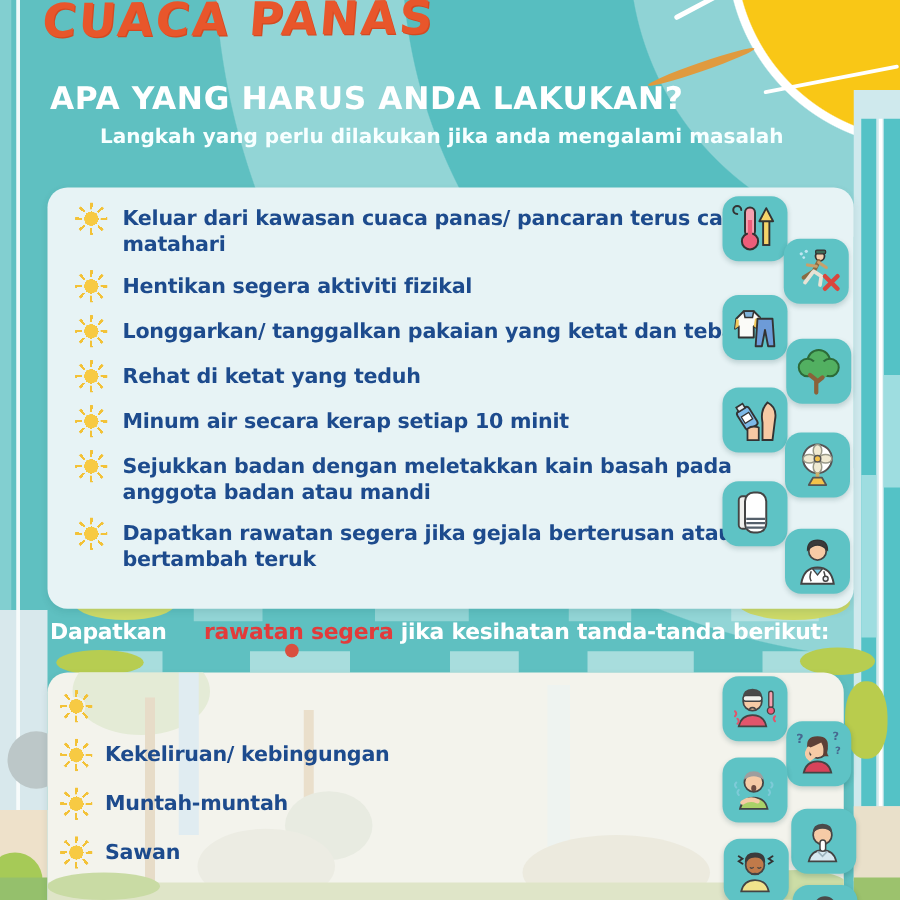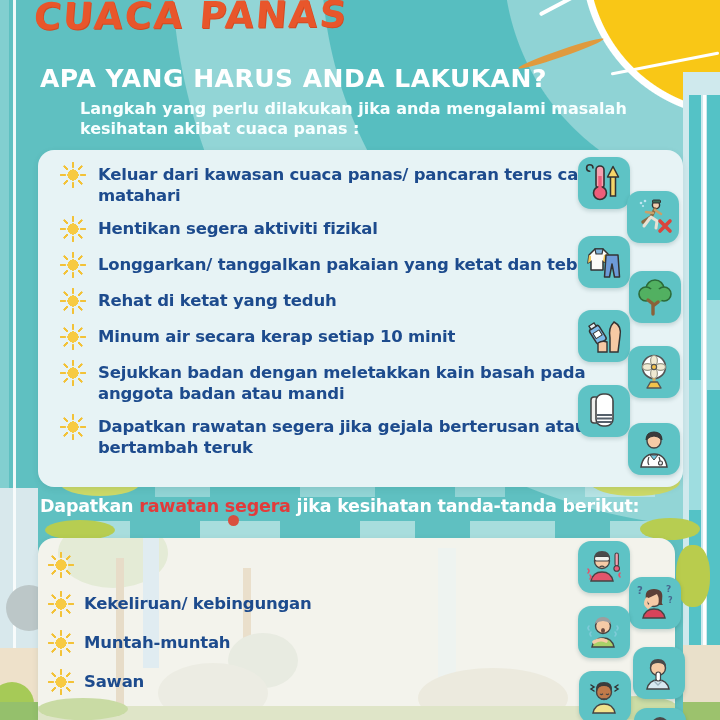--- a/index.html
+++ b/index.html
@@ -60,21 +60,21 @@
   .card2 .sun{margin-right:10px;
     background:
       radial-gradient(circle,#f7ca43 0 30%,rgba(0,0,0,0) 31%),
       radial-gradient(circle,rgba(0,0,0,0) 0 32%,#f3f3ec 33% 40%,rgba(0,0,0,0) 41%),
       repeating-conic-gradient(from -5deg,#f3c237 0 11deg,rgba(0,0,0,0) 11deg 45deg);}
   
   .blk{background:rgba(255,255,255,.32);z-index:1;}
   .blk2{background:rgba(255,255,255,.46);z-index:1;}
   .band-tree{border-radius:50%;z-index:1;}
   .warn{left:40px;top:496px;z-index:4;font-size:17.5px;font-weight:800;color:#ffffff;white-space:nowrap;letter-spacing:-0.2px;}
-  .warn .red{color:#e23b3b;}
+  .warn .red{color:#e23b3b;margin-left:24px;}
   
   .c2d{position:absolute;z-index:1;}
   
   .tile{position:absolute;width:52px;height:52px;border-radius:13px;background:#5ec3c5;z-index:5;
         display:flex;align-items:center;justify-content:center;box-shadow:0 2px 4px rgba(0,60,60,.18);}
   .tile svg{display:block;}
 </style>
 </head>
 <body>
 
@@ -99,21 +99,20 @@
   <div class="abs edge r-grass"></div>
 
   <div class="abs slash-white-1"></div>
   <div class="abs slash-orange"></div>
   <div class="abs slash-white-2"></div>
 
   <div class="abs title">CUACA PANAS</div>
   <div class="abs heading">APA YANG HARUS ANDA LAKUKAN?</div>
   <div class="abs intro">
     <div>Langkah yang perlu dilakukan jika anda mengalami masalah</div>
-    <div>kesihatan akibat cuaca panas :</div>
   </div>
 
   <div class="abs card card1">
     <div class="item">
         <span class="sun"></span>
         <span class="txt">Keluar dari kawasan  cuaca panas/ pancaran terus cahaya matahari</span>
       </div>
     <div class="item">
         <span class="sun"></span>
         <span class="txt">Hentikan segera aktiviti fizikal</span>

